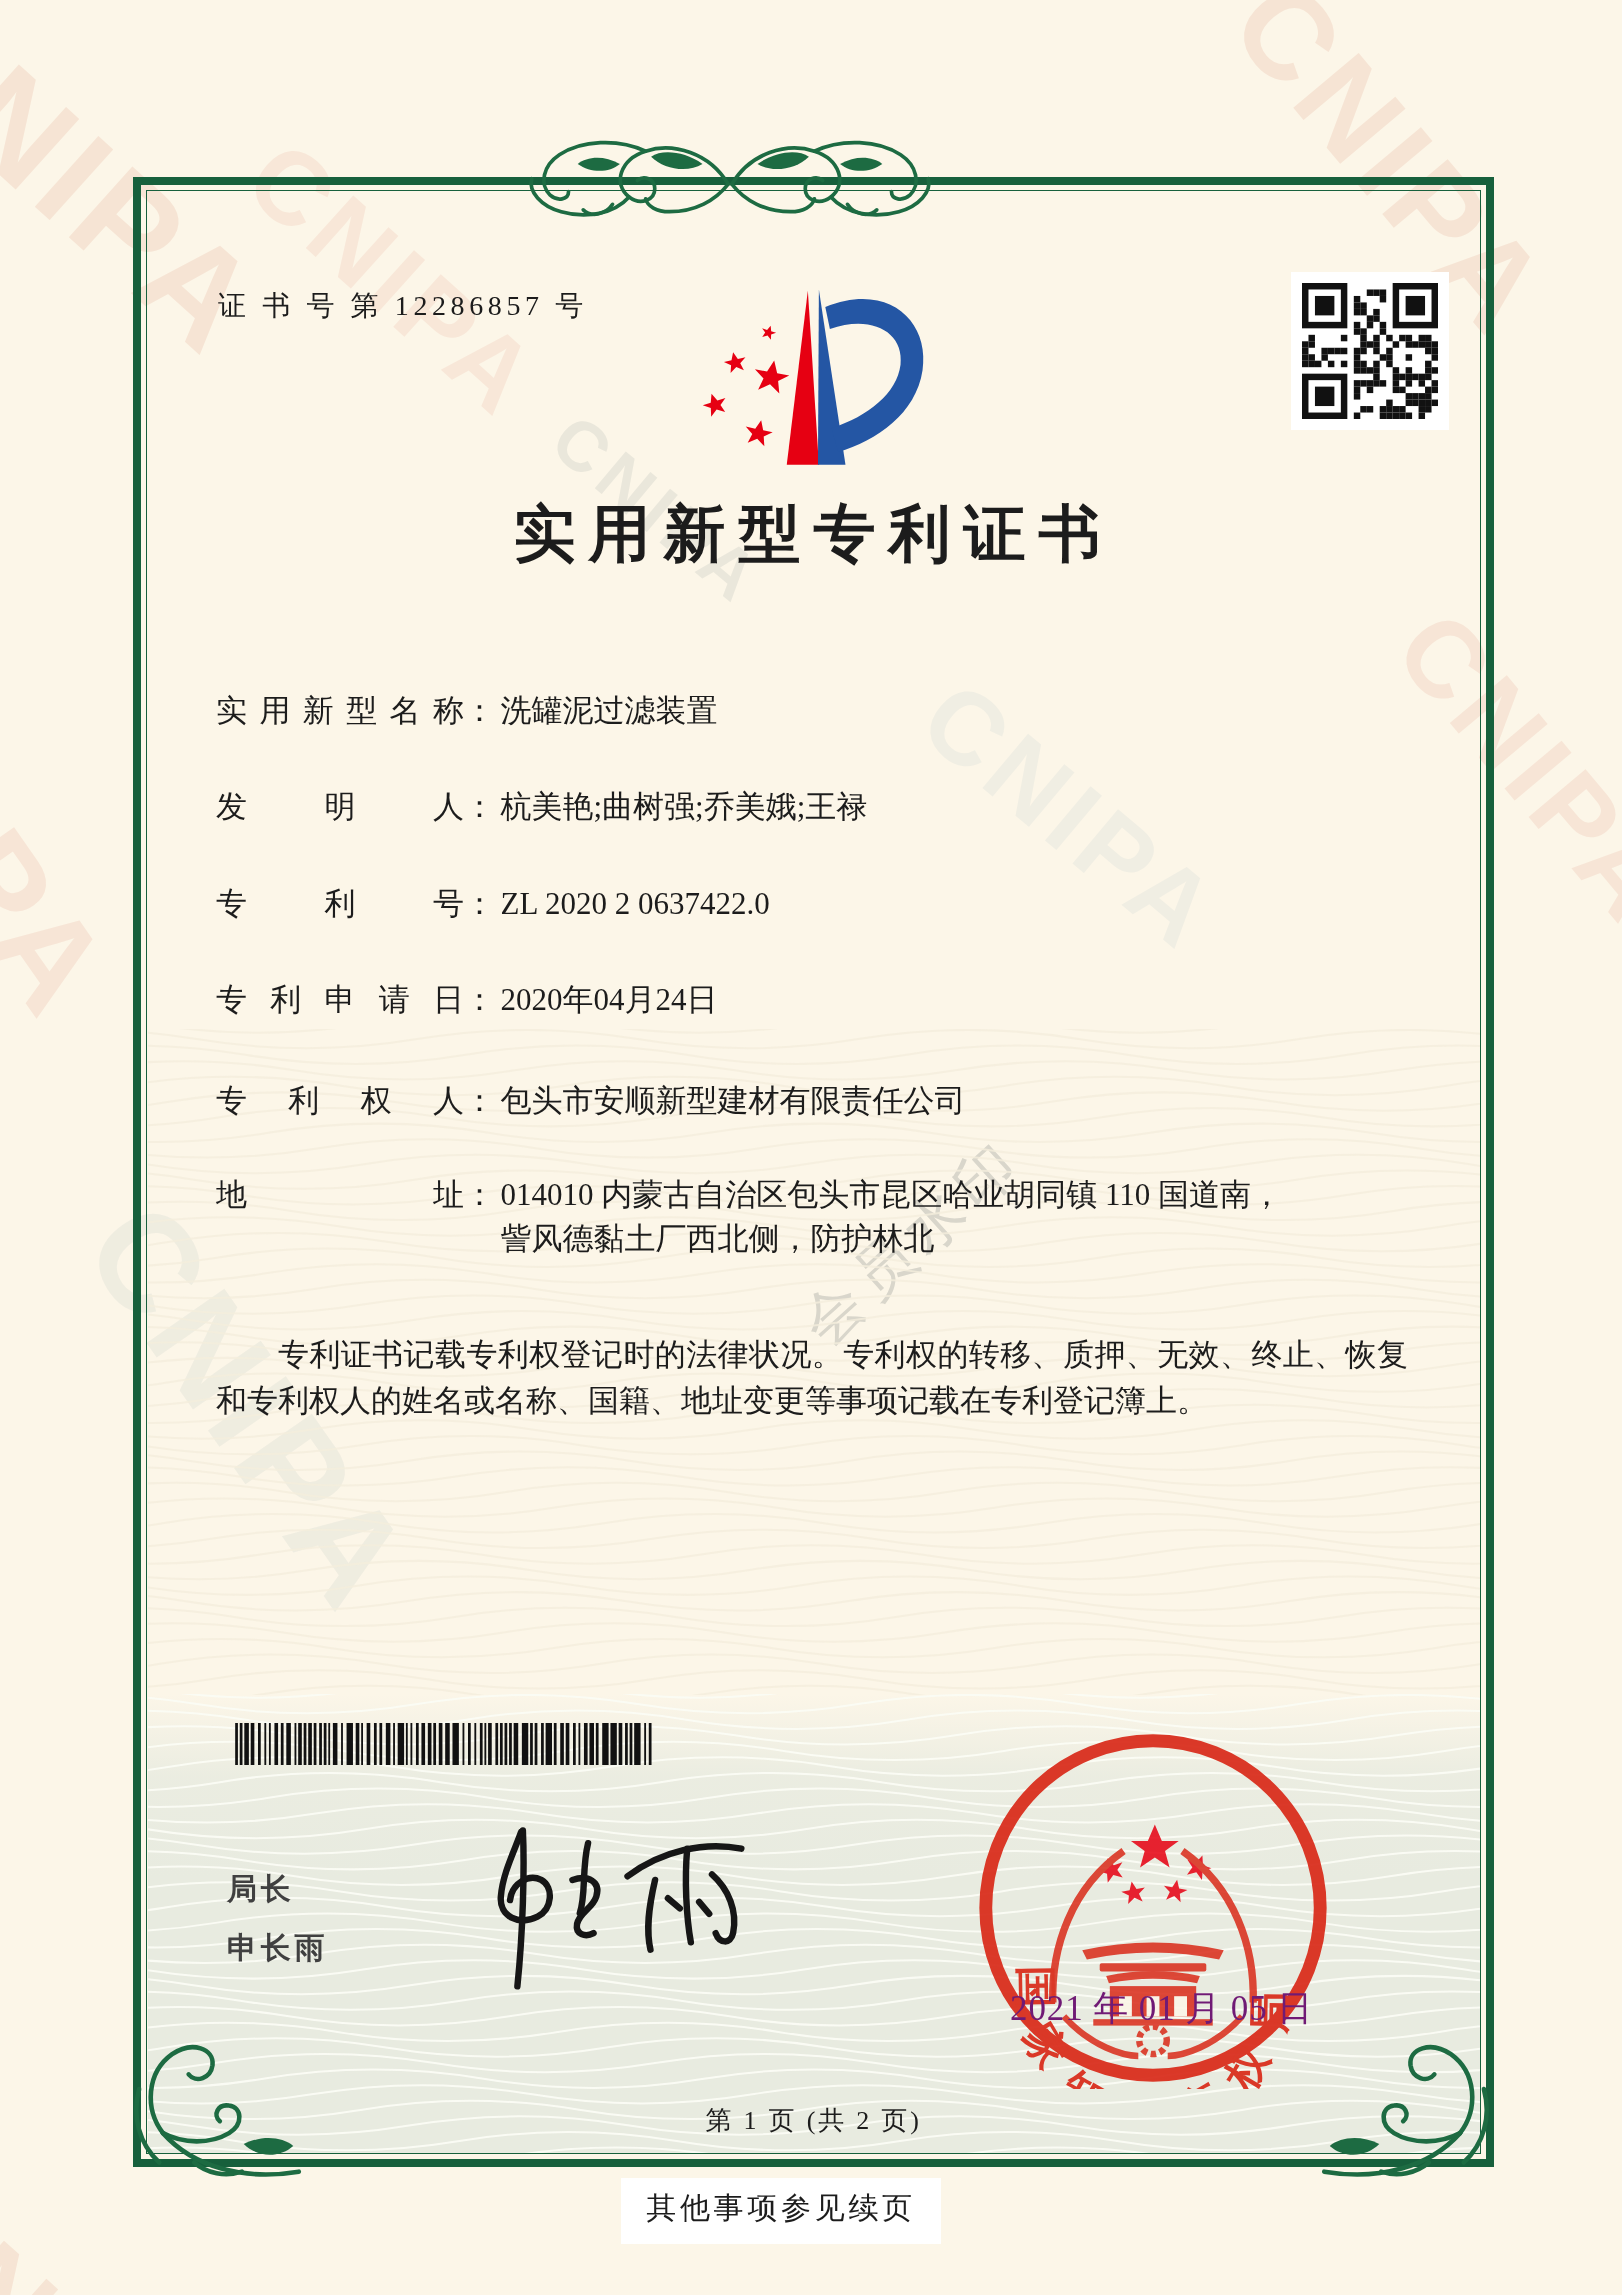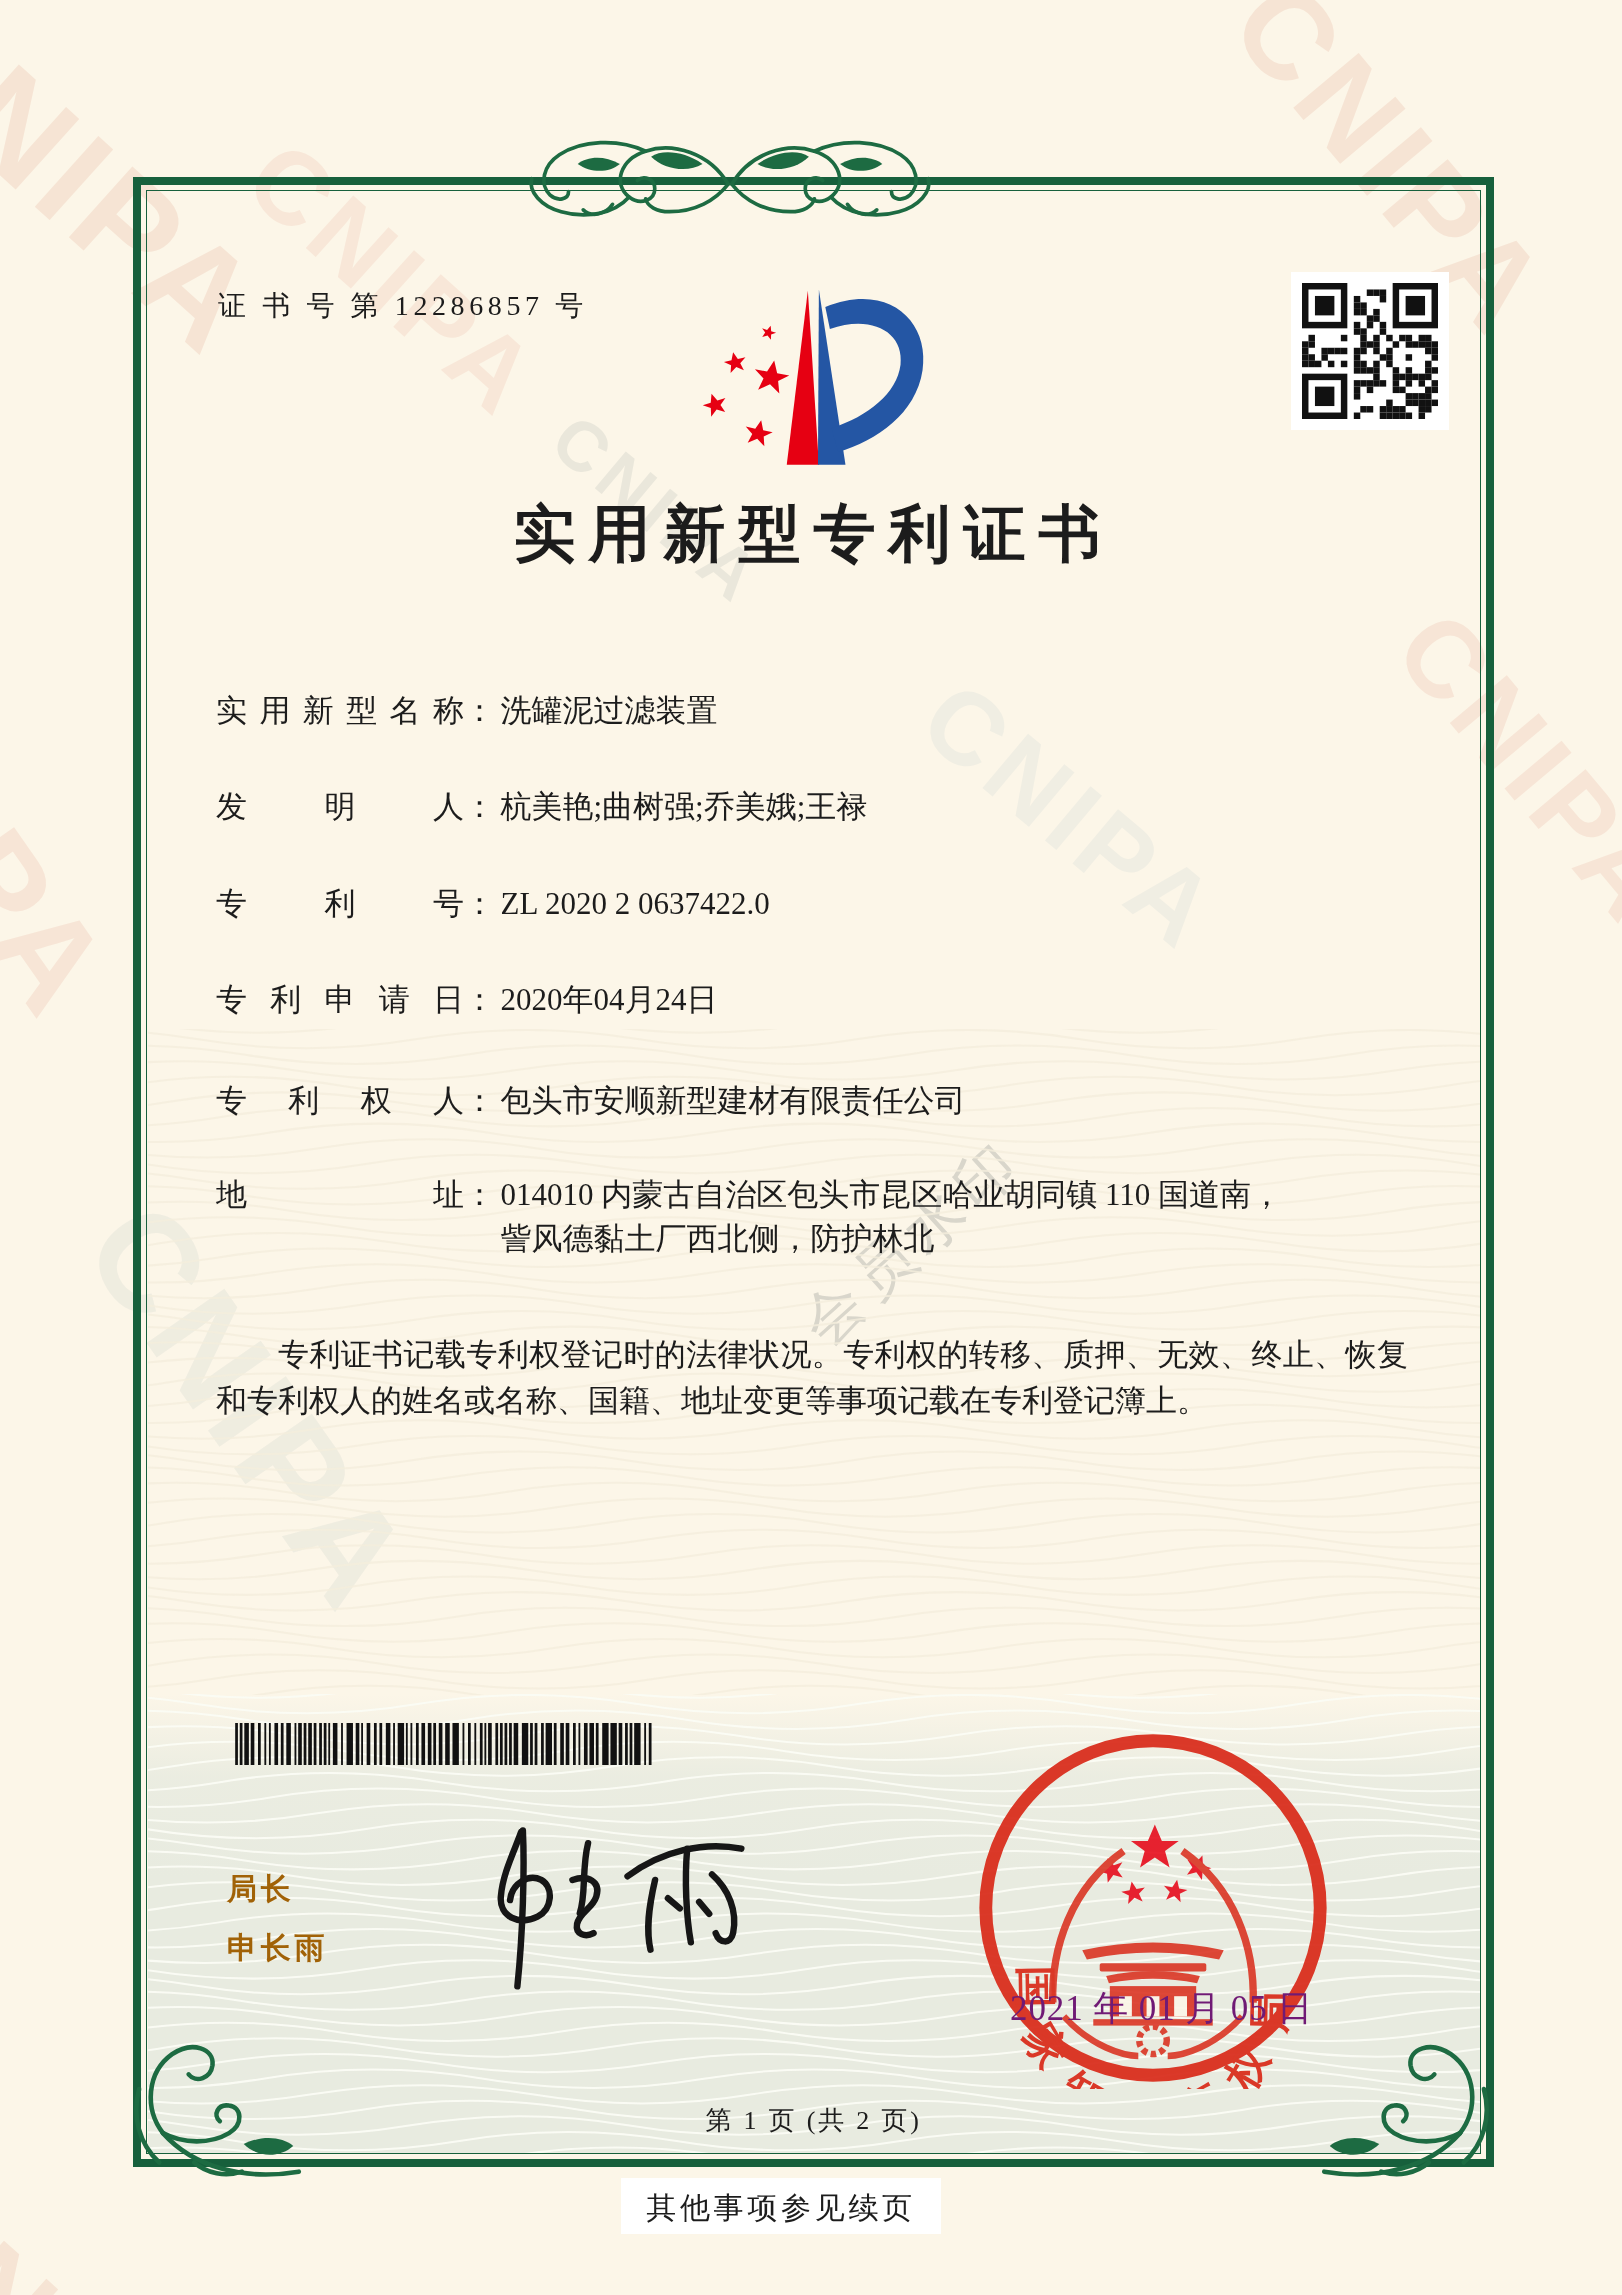--- a/index.html
+++ b/index.html
@@ -30,28 +30,28 @@
   .row{position:absolute;left:216px;font-size:31px;line-height:1.42;width:1203px;}
   .flabel{display:inline-block;width:248px;text-align:justify;text-align-last:justify;vertical-align:top;}
   .fcolon{vertical-align:top;}
   .fvalue{display:inline-block;vertical-align:top;margin-left:5.5px;}
   .fvalue.wide{width:918px;white-space:pre-line;}
   .grant2{position:absolute;left:647px;top:0;}
   .paras{position:absolute;left:216px;top:1332px;width:1192px;}
   .paras p{margin:0;font-size:31px;line-height:46px;text-indent:2em;text-align:justify;}
   .barcode{position:absolute;left:232px;top:1723px;}
   .sign-label{position:absolute;left:227px;font-size:30px;font-weight:600;letter-spacing:3.7px;
-      font-family:Liberation Mono, monospace;color:#a16207;}
+      font-family:Liberation Mono, monospace;color:#404040;}
   .signature{position:absolute;left:464px;top:1823px;}
   .seal{position:absolute;left:972px;top:1727px;opacity:.93;}
   .seal-date{position:absolute;left:1010px;top:1985px;width:303px;font-size:35px;letter-spacing:0.9px;
       color:#701a75;white-space:nowrap;}
   .page-info{position:absolute;left:133px;top:2103px;width:1361px;text-align:center;font-size:26px;
       letter-spacing:2.8px;}
-  .cont-note{position:absolute;left:621px;top:2178px;width:320px;height:56px;background:#ffffff;
+  .cont-note{position:absolute;left:621px;top:2178px;width:320px;height:66px;background:#ffffff;
       text-align:center;line-height:59px;font-size:30px;letter-spacing:3.7px;}
 </style>
 </head>
 <body>
 
 <div class="page">
 
   <div class="wm" style="left:-46px;top:-37px;font-size:138px;color:#f6e4d4;transform:rotate(42deg);">CNIPA</div>
   <div class="wm" style="left:303px;top:119px;font-size:103px;color:#f8e7d8;transform:rotate(42deg);">CNIPA</div>
   <div class="wm" style="left:1313px;top:-46px;font-size:124px;color:#f6e4d4;transform:rotate(50deg);">CNIPA</div>

